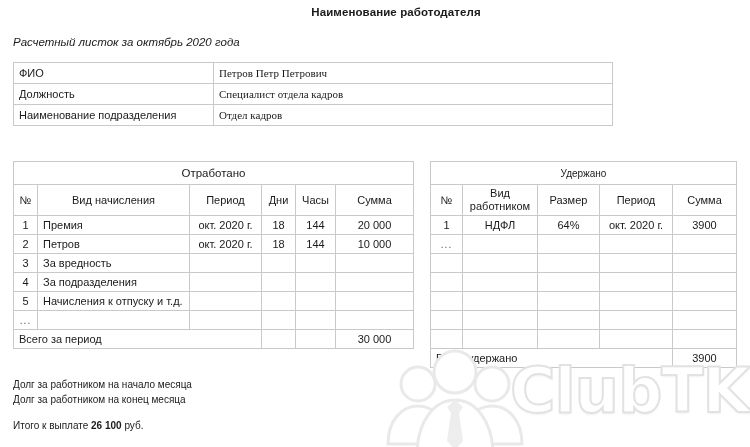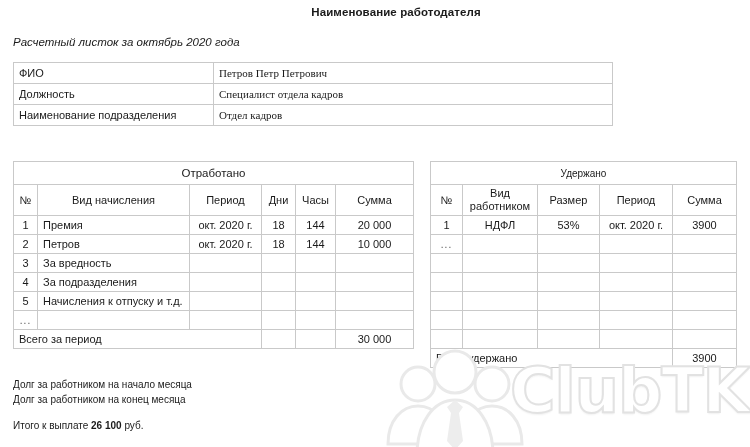--- a/index.html
+++ b/index.html
@@ -282,21 +282,21 @@
         </td>
         <td>Размер</td>
         <td>Период</td>
         <td>Сумма</td>
       </tr>
     </thead>
     <tbody>
       <tr>
         <td>1</td>
         <td>НДФЛ</td>
-        <td>53%</td>
+        <td>64%</td>
         <td>окт. 2020 г.</td>
         <td>3900</td>
       </tr>
       <tr>
         <td class="dots">...</td>
         <td></td>
         <td></td>
         <td></td>
         <td></td>
       </tr>

